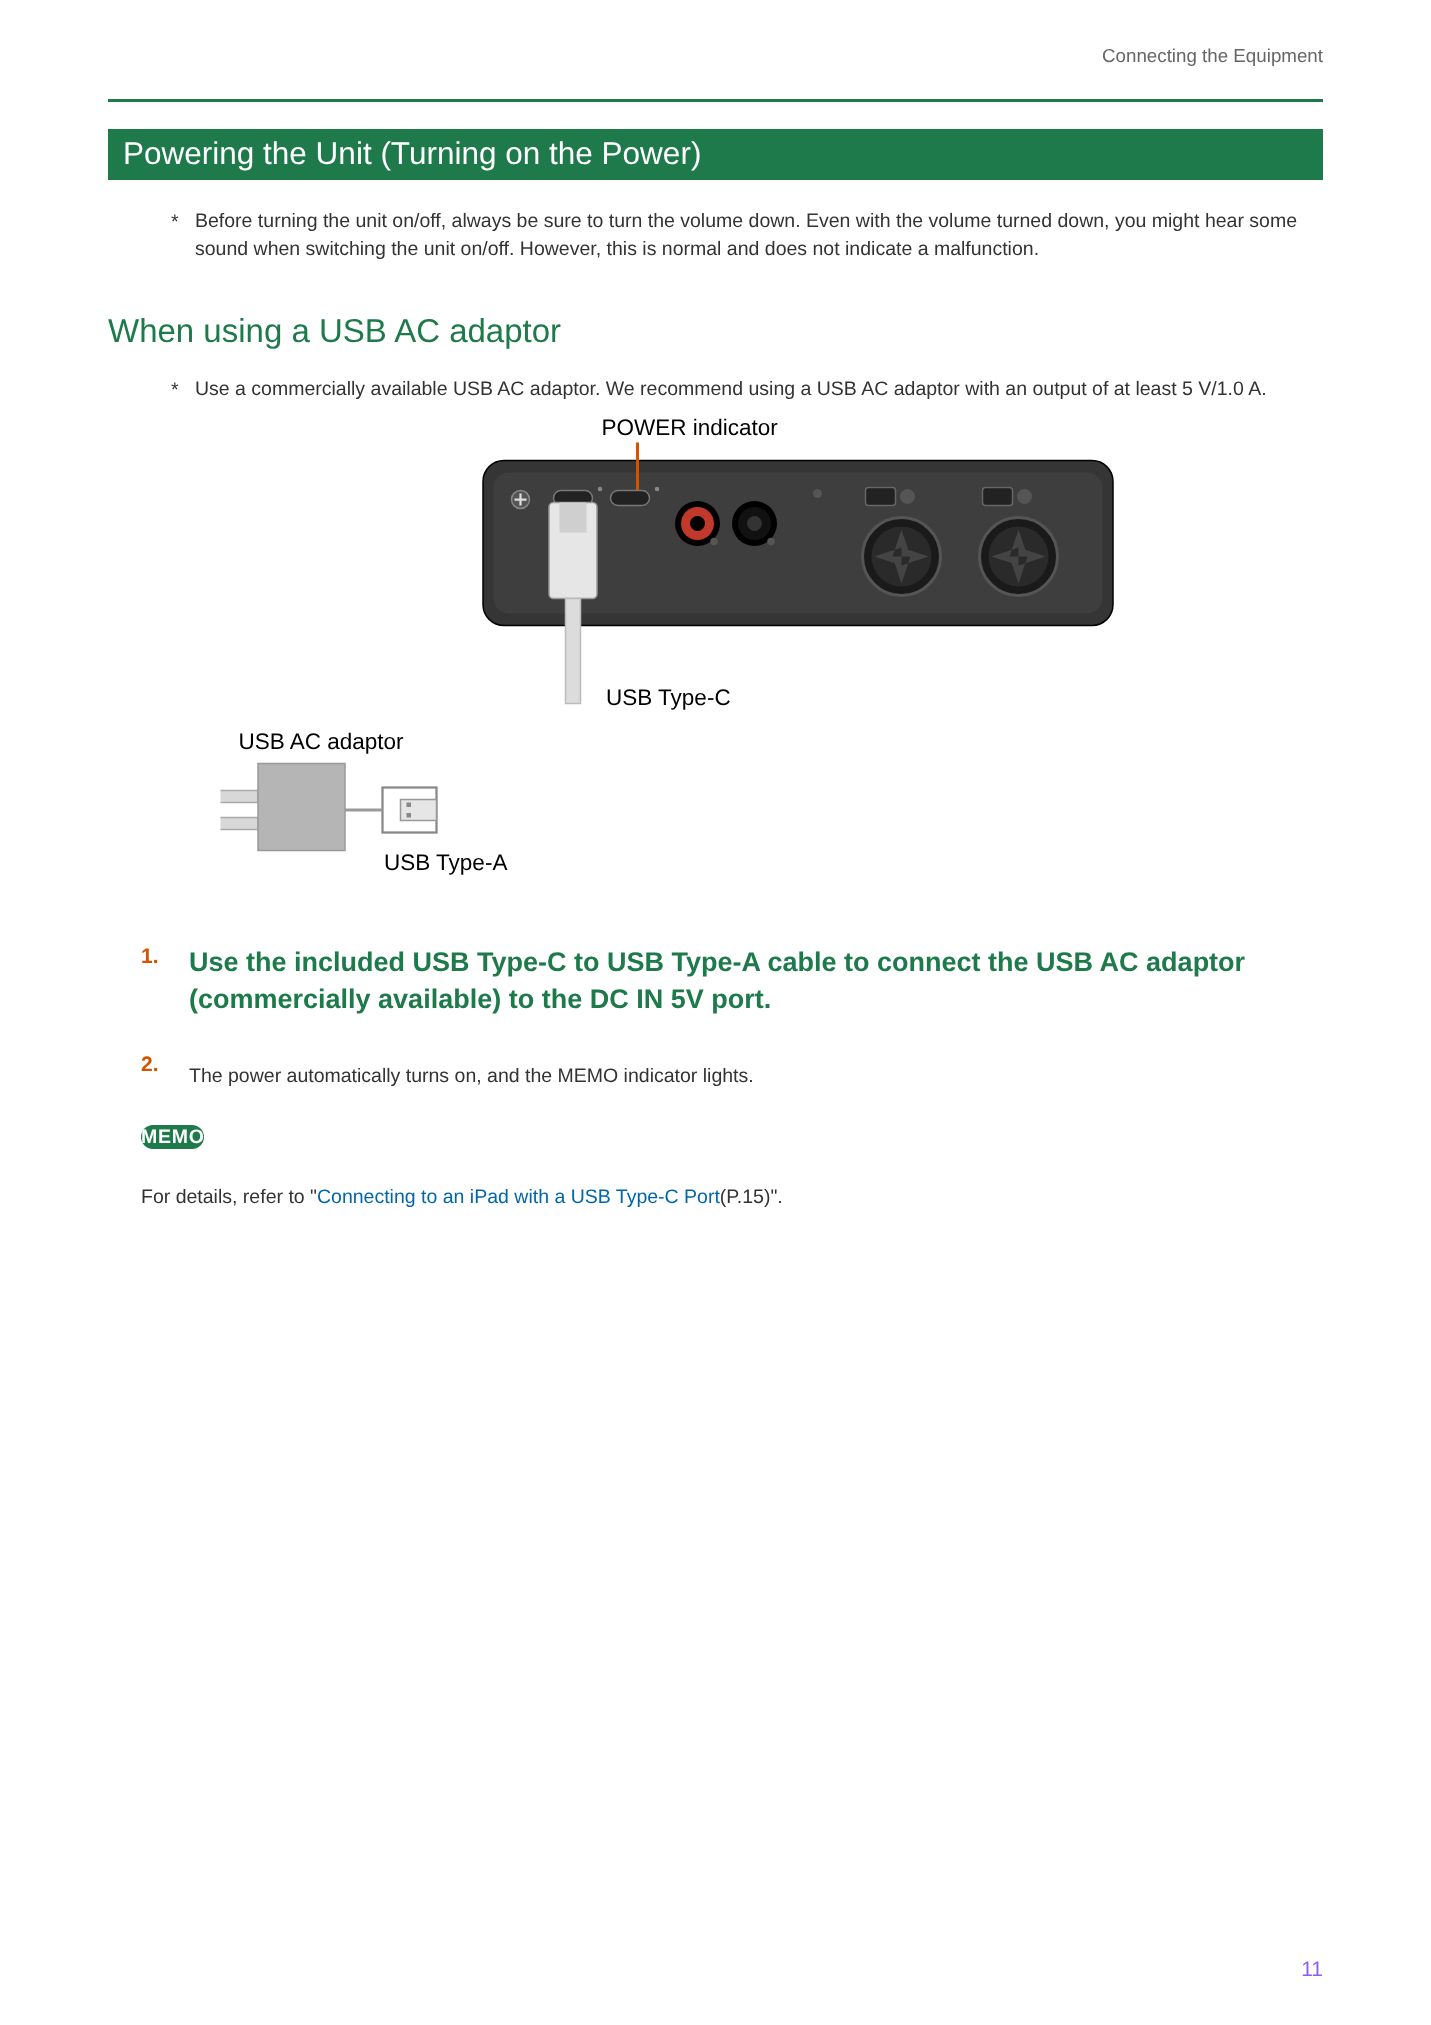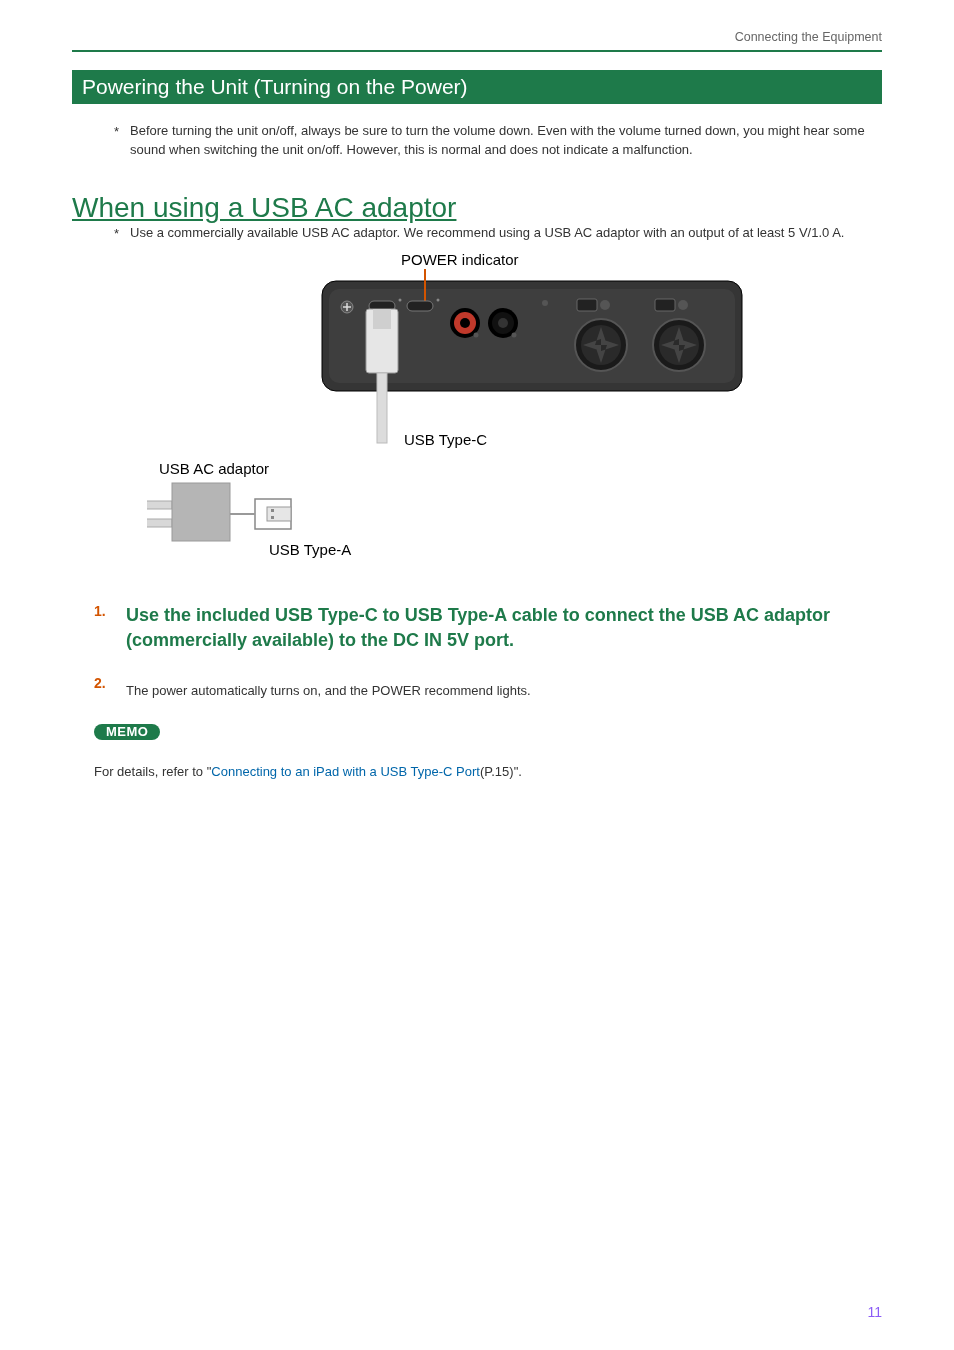--- a/index.html
+++ b/index.html
@@ -9,21 +9,21 @@
     color: #333;
     width: 954px;
     height: 1350px;
     position: relative;
     padding: 30px 72px 30px 72px;
   }
   .header-line {
     text-align: right;
     font-size: 12.5px;
     color: #666;
-    padding-bottom: 6px;
+    padding-bottom: 22px;
     border-bottom: 2px solid #1e7a4a;
     margin-bottom: 18px;
   }
   .section-heading {
     background: #1e7a4a;
     color: #fff;
     font-size: 21px;
     font-weight: 400;
     padding: 5px 10px;
     margin-bottom: 18px;
@@ -40,23 +40,23 @@
     padding-left: 16px;
   }
   .note-item::before {
     content: "*";
     position: absolute;
     left: 0;
     top: 1px;
   }
   .subheading {
     color: #1e7a4a;
-    font-size: 28px;
+    font-size: 22px;
     font-weight: 400;
-    text-decoration: underline;
+    margin-bottom: 16px;
   }
   .diagram-wrap {
     width: 660px;
     margin: 8px auto 40px;
     position: relative;
   }
   .diagram-svg { display: block; }
   .diag-label {
     position: absolute;
     font-family: Arial, sans-serif;
@@ -88,21 +88,21 @@
     color: #333;
     margin-top: 8px;
     font-weight: 400;
   }
   .memo-badge {
     display: inline-block;
     background: #1e7a4a;
     color: #fff;
     font-weight: 700;
     font-size: 13px;
-    padding: 0px 12px 1px;
+    padding: 0px 0 1px;
     border-radius: 10px;
     margin: 4px 0 3px 22px;
     letter-spacing: 0.5px;
   }
   .memo-text {
     font-size: 13px;
     color: #333;
     line-height: 1.5;
     padding-left: 22px;
   }
@@ -132,21 +132,21 @@
 <div class="subheading">When using a USB AC adaptor</div>
 
 <div class="note-list" style="margin-bottom:10px;">
   <div class="note-item">Use a commercially available USB AC adaptor. We recommend using a USB AC adaptor with an output of at least 5 V/1.0 A.</div>
 </div>
 
 <div class="diagram-wrap">
   <div class="diag-label" style="left:254px; top:-2px;">POWER indicator</div>
   <div class="diag-label" style="left:257px; top:178px;">USB Type-C</div>
   <div class="diag-label" style="left:12px; top:207px;">USB AC adaptor</div>
-  <div class="diag-label" style="left:122px; top:288px;">USB Type-A</div>
+  <div class="diag-label" style="left:109px; top:288px;">USB Type-A</div>
 
   <svg class="diagram-svg" width="660" height="310" viewBox="0 0 660 310">
 
     <rect x="175" y="28" width="420" height="110" rx="14" fill="#353535" stroke="#000" stroke-width="1"></rect>
     <rect x="182" y="36" width="406" height="94" rx="10" fill="#3e3e3e"></rect>
 
     <line x1="278" y1="16" x2="278" y2="48" stroke="#d35400" stroke-width="2"></line>
 
     <circle cx="200" cy="54" r="6" fill="#555" stroke="#888"></circle>
     <line x1="196" y1="54" x2="204" y2="54" stroke="#ddd" stroke-width="1.5"></line>
@@ -207,21 +207,21 @@
 </div>
 
 <div class="steps">
   <div class="step">
     <div class="step-num">1.</div>
     <div class="step-text">Use the included USB Type-C to USB Type-A cable to connect the USB AC adaptor (commercially available) to the DC IN 5V port.</div>
   </div>
   <div class="step">
     <div class="step-num">2.</div>
     <div>
-      <div class="step-sub">The power automatically turns on, and the POWER recommend lights.</div>
+      <div class="step-sub">The power automatically turns on, and the MEMO indicator lights.</div>
     </div>
   </div>
 </div>
 
 <div class="memo-badge">MEMO</div>
 <div class="memo-text">
   <br>
   <span>For details, refer to "</span><span class="link">Connecting to an iPad with a USB Type-C Port</span><span>(P.15)".</span>
 </div>
 

